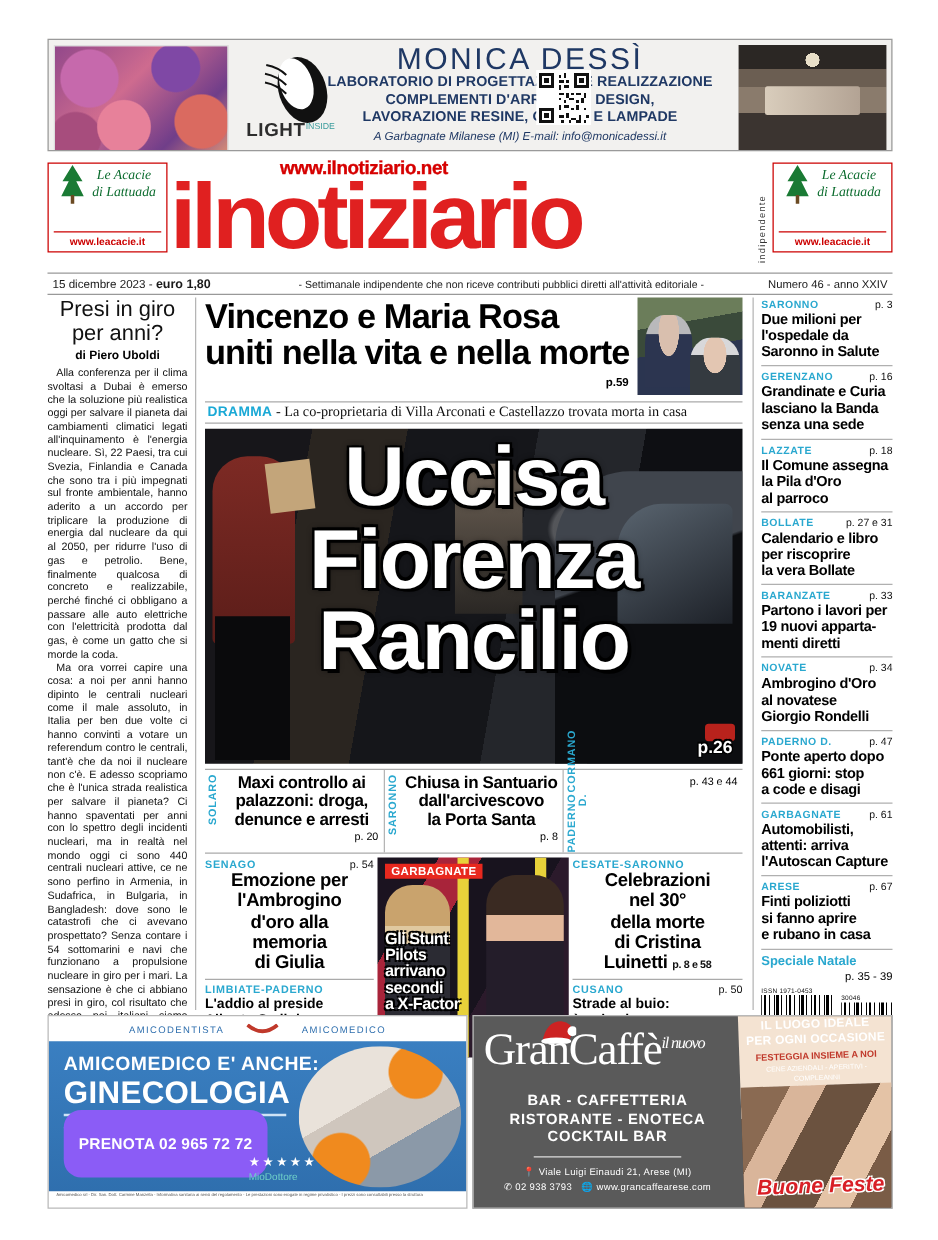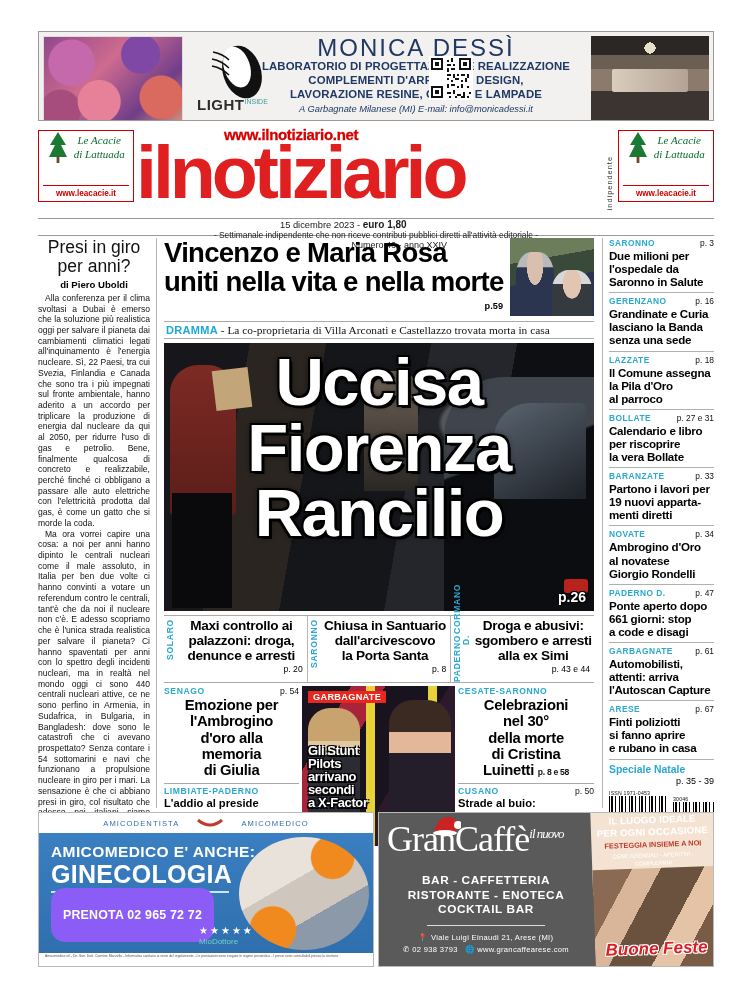--- a/index.html
+++ b/index.html
@@ -90,21 +90,21 @@
   }
   .indip {
     position:absolute; right:100px; bottom:2px; font-size:7.4px; color:#333;
     writing-mode:vertical-rl; transform:rotate(180deg); letter-spacing:1px;
   }
 
   
   .dateline {
     position:absolute; left:38px; top:218px; width:676px; height:18px;
     border-top:1px solid #999; border-bottom:1px solid #999;
-    display:flex; align-items:center; font-size:9.3px; color:#1a1a1a;flex-direction:column;
+    display:flex; align-items:center; font-size:9.3px; color:#1a1a1a;
   }
   .dateline .dl-left { width:200px; padding-left:4px; }
   .dateline .dl-left b { font-size:10px; }
   .dateline .dl-mid { flex:1; text-align:center; font-size:8.4px; }
   .dateline .dl-right { width:150px; text-align:right; padding-right:4px; font-size:9px; }
 
   
   .body-wrap { position:absolute; left:38px; top:238px; width:676px; height:570px; }
 
   
@@ -469,23 +469,20 @@
             </div>
             <div class="brief-p">p. 8</div>
           </div>
         </div>
         <div class="brief">
           <div class="vcity two">
             <span>PADERNO D.</span>
             <span>CORMANO</span>
           </div>
           <div class="brief-body">
-            <div class="brief-h">
-              <span>Droga e abusivi:</span><br><span>sgombero e arresti</span><br><span>alla ex Simi</span>
-            </div>
             <div class="brief-p">p. 43 e 44</div>
           </div>
         </div>
       </div>
 
       <div class="lower">
 
         <div class="low-col">
           <div class="lab-row">
             <span class="city">SENAGO</span>

